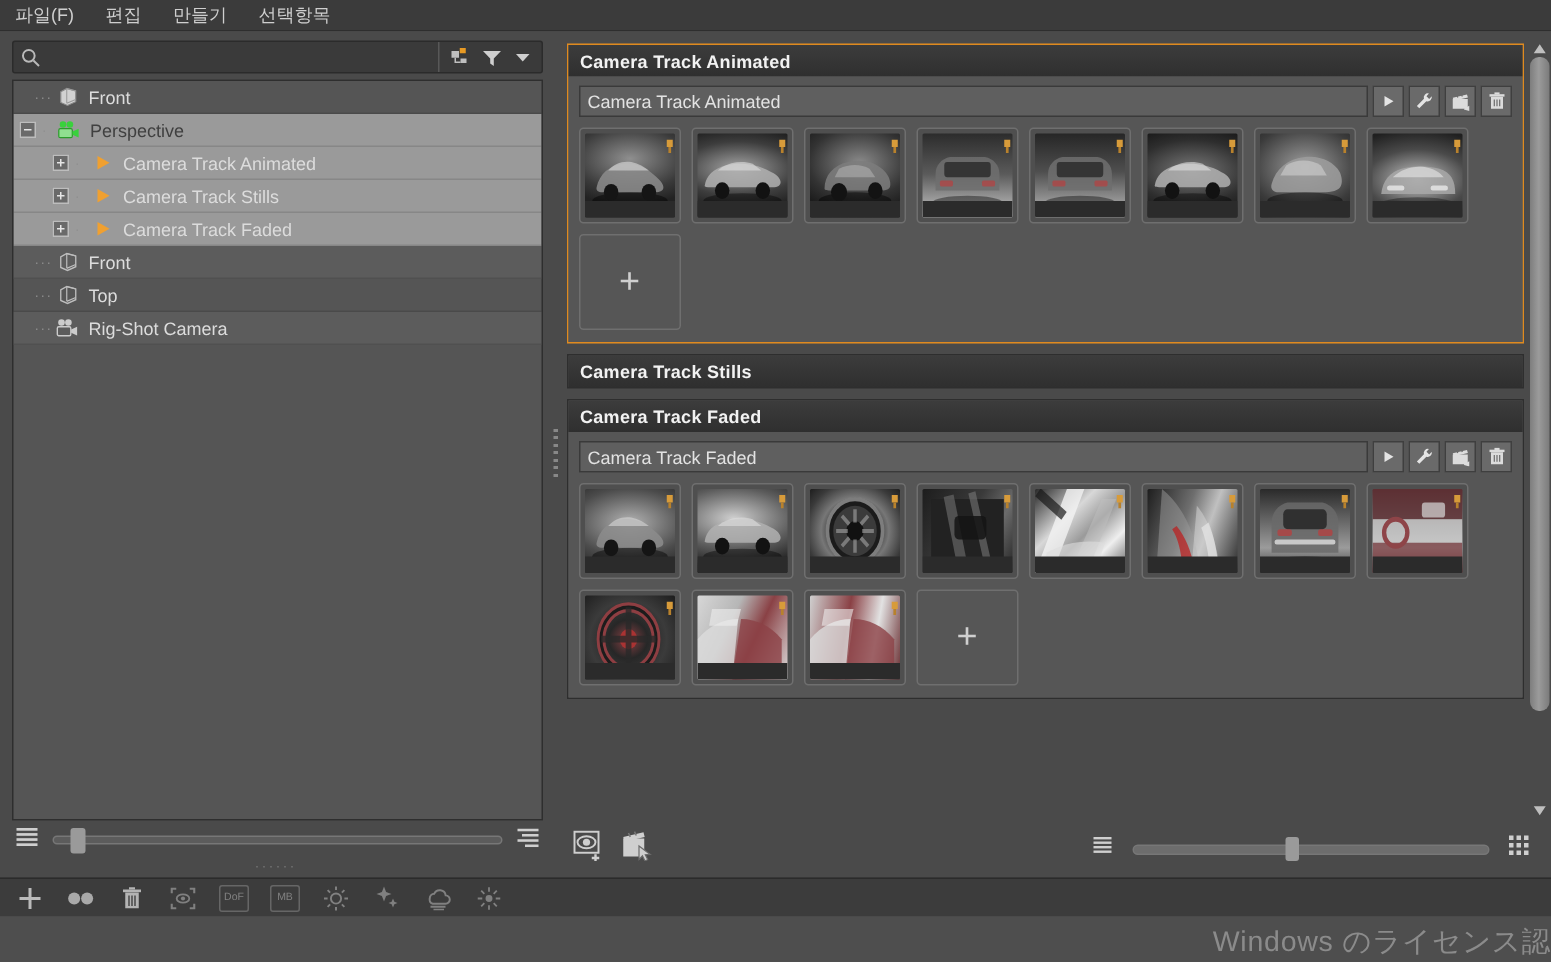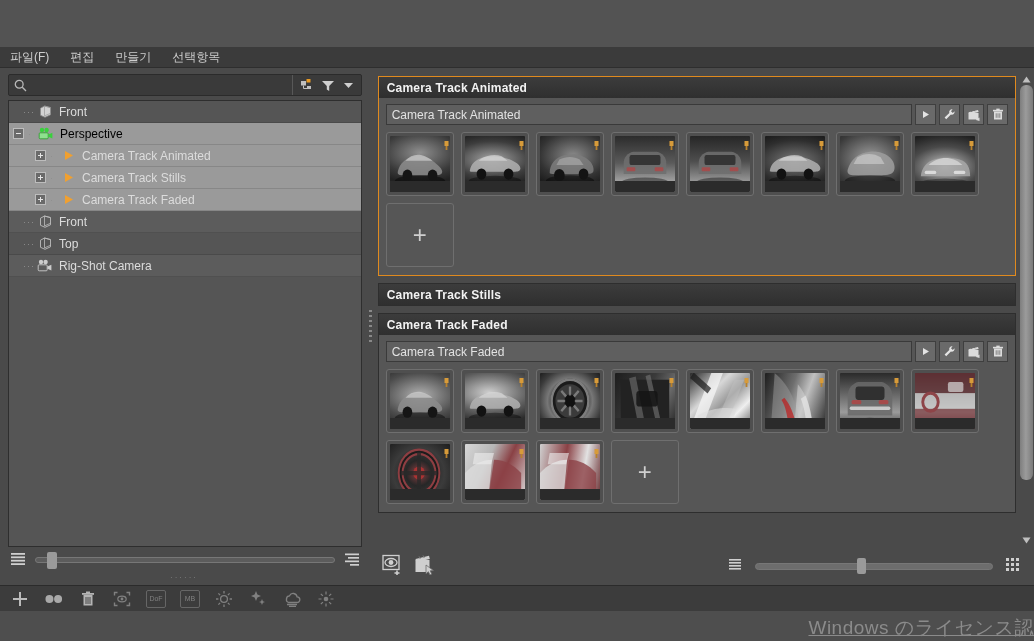--- a/index.html
+++ b/index.html
@@ -21,21 +21,21 @@
   .title-text { color: #d9d9d9; font-size: 12px; letter-spacing: .2px; }
   .tb-right { position: absolute; right: 6px; top: 3px; display: flex; gap: 5px; align-items: center; }
   .tb-btn { width: 16px; height: 16px; border-radius: 50%; display: flex; align-items: center; justify-content: center;
             font-size: 10px; color: #2e2e2e; font-weight: bold; }
   .tb-btn.d { background: #f0a81e; color: #5a3c00; }
   .tb-btn.arrow { background: #8d8d8d; }
   .tb-btn.close { background: #8d8d8d; }
 
   
   .menubar { height: 21px; background: #3b3b3b; display: flex; align-items: center; padding-left: 8px; gap: 17px;
-             border-bottom: 1px solid #2e2e2e; flex: 0 0 21px; margin-top: 47px; }
+             border-bottom: 1px solid #2e2e2e; flex: 0 0 21px; }
   .menu-item { color: #cfcfcf; font-size: 12px; padding: 1px 2px; }
 
   
   .body { flex: 1 1 auto; display: flex; background: #535353; min-height: 0; }
 
   
   .left { width: 400px; display: flex; flex-direction: column; background: #4a4a4a; padding: 4px 0 0 0; }
   .searchrow { height: 22px; margin: 2px 6px 4px 8px; background: #3a3a3a; border: 1px solid #2b2b2b;
                border-radius: 2px; display: flex; align-items: center; position: relative; }
   .search-ic { width: 22px; display: flex; align-items: center; justify-content: center; }
@@ -52,21 +52,21 @@
   .trow.sel { background: #9a9a9a; }
   .trow.sel2 { background: #9a9a9a; }
   .trow .indent { display: inline-block; }
   .tgl { width: 11px; height: 11px; border: 1px solid #bdbdbd; background: #6a6a6a; position: relative;
          display: inline-block; flex: 0 0 11px; }
   .tgl::before { content: ""; position: absolute; left: 2px; top: 4px; width: 5px; height: 1px; background: #e6e6e6; }
   .tgl.plus::after { content: ""; position: absolute; left: 4px; top: 2px; width: 1px; height: 5px; background: #e6e6e6; }
   .dots { width: 12px; flex: 0 0 12px; text-align: center; color: #8f8f8f; font-size: 9px; letter-spacing: 1px; }
   .ticon { width: 20px; flex: 0 0 20px; display: flex; align-items: center; justify-content: center; }
   .tlabel { padding-left: 4px; white-space: nowrap; }
-  .tlabel.cyan { color: #000000; }
+  .tlabel.cyan { color: #404040; }
 
   .leftbottom { height: 26px; display: flex; align-items: center; gap: 8px; padding: 0 8px 0 10px; }
   .gripdots { text-align: center; color: #7d7d7d; font-size: 8px; letter-spacing: 2px; height: 12px; }
 
   
   .splitter { width: 8px; background: #4a4a4a; display: flex; align-items: center; justify-content: center; }
   .splitter .grip { width: 3px; height: 34px; background:
       repeating-linear-gradient(to bottom, #888 0 2px, transparent 2px 5px); }
 
   
@@ -112,21 +112,21 @@
   .lslider { width: 300px; height: 10px; position: relative; display: flex; align-items: center; }
   .lslider .track { width: 100%; height: 6px; background: #5c5c5c; border-radius: 4px; border: 1px solid #777; }
   .lslider .handle { position: absolute; width: 10px; height: 17px; background: #9a9a9a; border-radius: 2px; }
 
   
   .statusbar { height: 26px; background: #3c3c3c; display: flex; align-items: center; gap: 14px;
                padding-left: 10px; border-top: 1px solid #2b2b2b; flex: 0 0 26px; }
   .sb-ic { width: 20px; height: 18px; display: flex; align-items: center; justify-content: center; opacity: .85; }
   .footer { height: 30px; background: #4e4e4e; position: relative; flex: 0 0 30px; }
   .watermark { position: absolute; right: 0px; bottom: 0px; color: #8b8b8b; font-size: 19px; white-space: nowrap;
-               letter-spacing: .5px; text-decoration: underline; }
+               letter-spacing: .5px; }
   .badge { border: 1px solid #6e6e6e; border-radius: 2px; color: #8d8d8d; font-size: 7px; padding: 1px 2px;
            font-family: "Liberation Sans", sans-serif; }
 </style>
 </head>
 <body>
 
 <div class="app">
 
 
   <div class="menubar">

